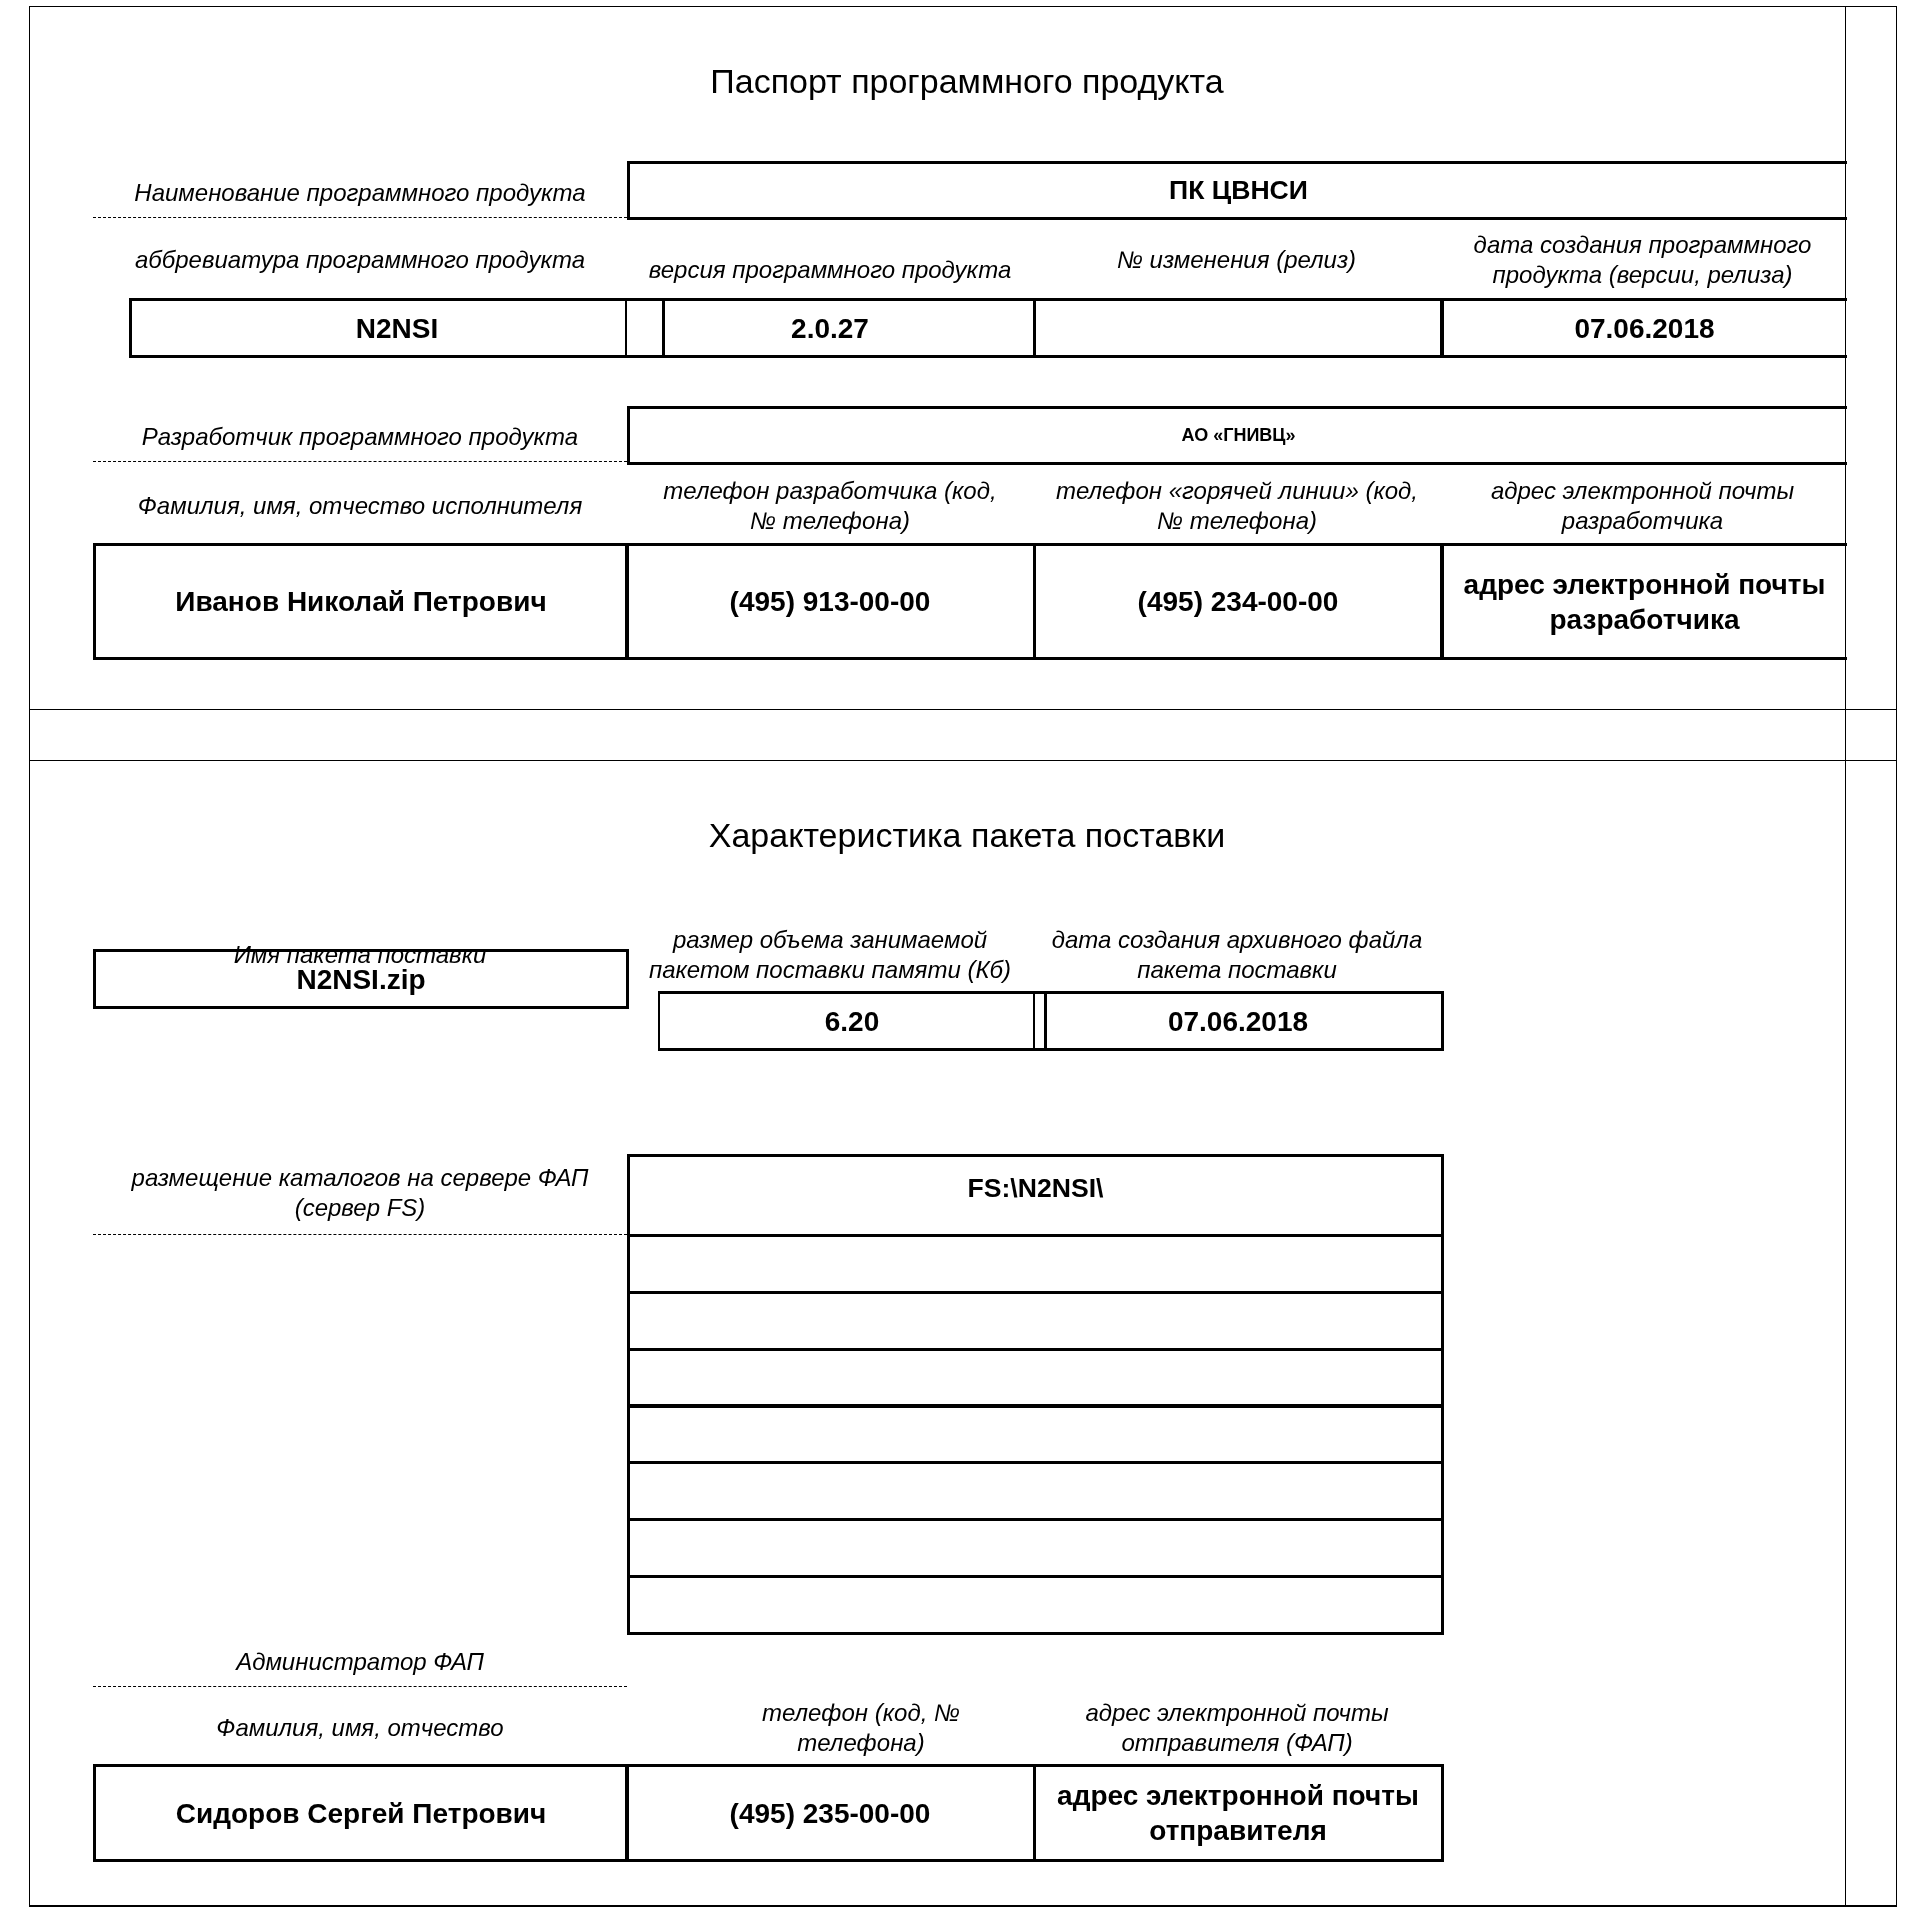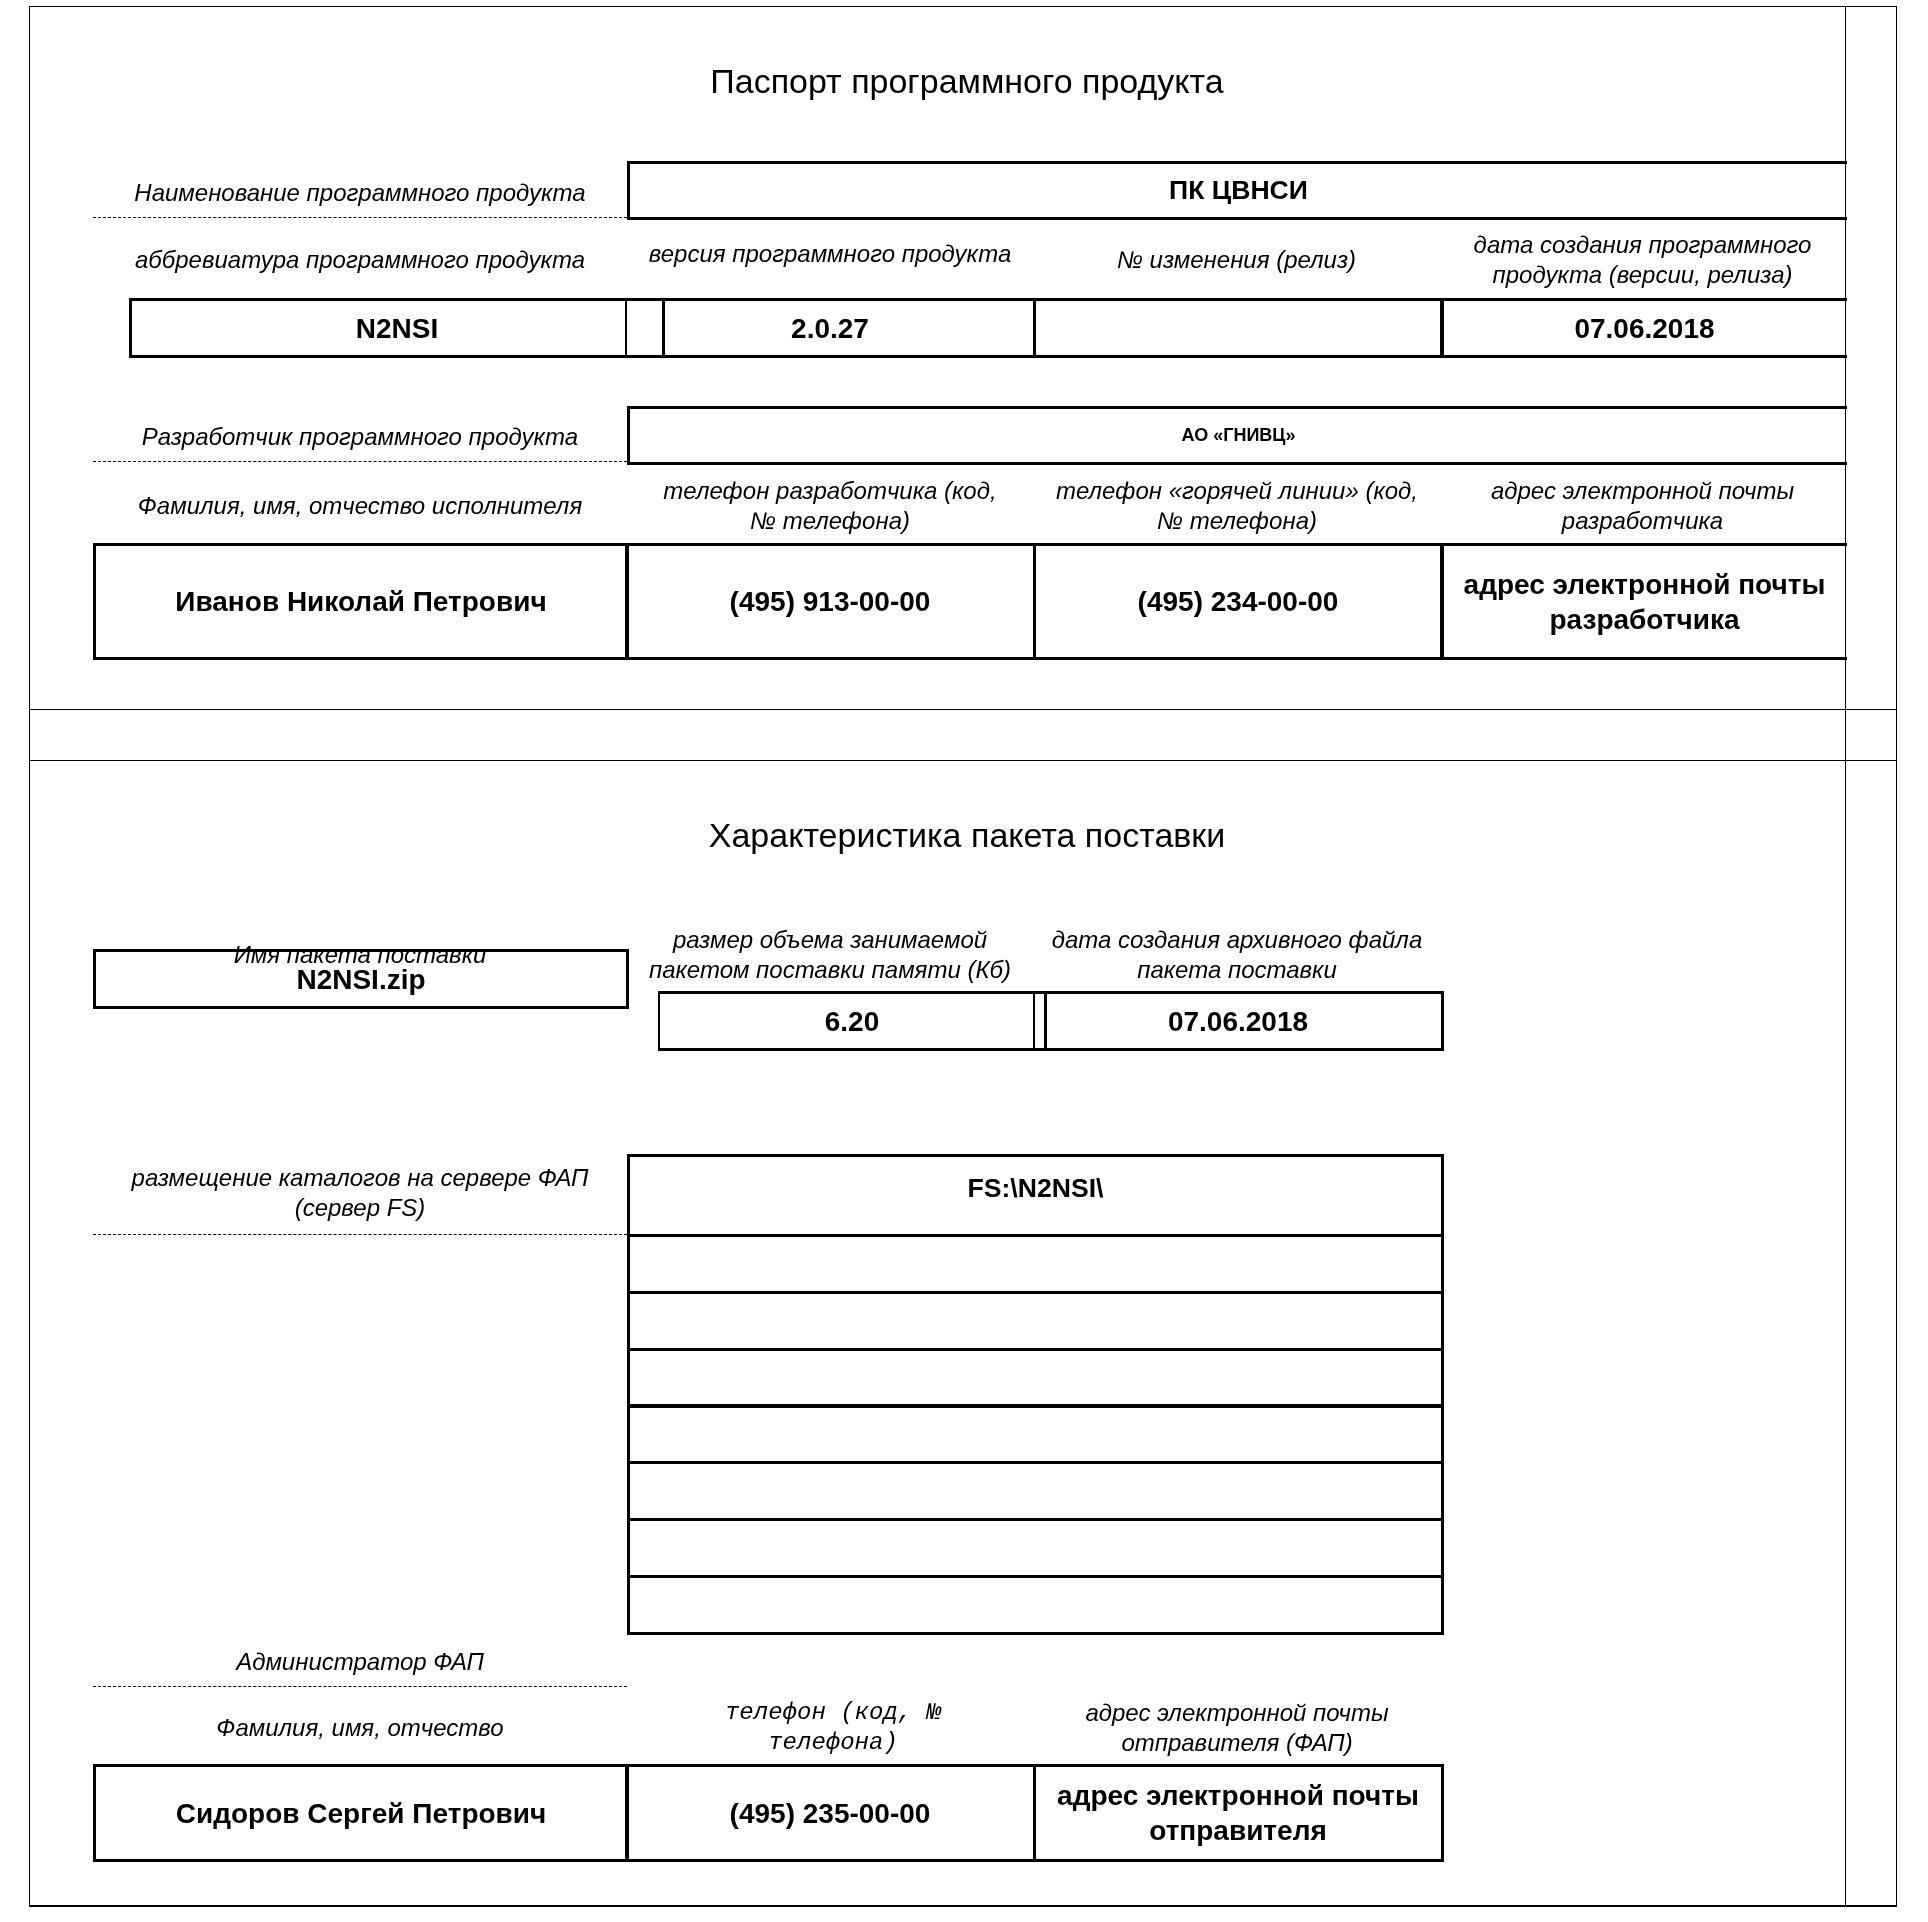--- a/index.html
+++ b/index.html
@@ -25,21 +25,21 @@
 <div class="hline" style="left:29px;top:709px;width:1868px;"></div>
 <div class="hline" style="left:29px;top:760px;width:1868px;"></div>
 
 <div class="title" style="left:621px;top:62px;width:692px;">Паспорт программного продукта</div>
 
 <div class="lbl" style="left:93px;top:173px;width:534px;height:40px;">Наименование программного продукта</div>
 <div class="dash" style="left:93px;top:217px;width:534px;"></div>
 <div class="cell" style="left:627px;top:161px;width:1220px;height:59px;font-size:26.6px;border-right:none;">ПК ЦВНСИ</div>
 
 <div class="lbl" style="left:93px;top:229px;width:534px;height:62px;">аббревиатура программного продукта</div>
-<div class="lbl" style="left:627px;top:223px;width:406px;height:62px;text-align:right;">версия программного продукта</div>
+<div class="lbl" style="left:627px;top:239px;width:406px;height:62px;text-align:right;">версия программного продукта</div>
 <div class="lbl" style="left:1033px;top:229px;width:407px;height:62px;">№ изменения (релиз)</div>
 <div class="lbl" style="left:1440px;top:229px;width:405px;height:62px;">дата создания программного продукта (версии, релиза)</div>
 
 <div class="cell" style="left:93px;top:298px;width:536px;height:60px;margin-left:36px;">N2NSI</div>
 <div class="cell" style="left:625px;top:298px;width:411px;height:60px;border-left-width:2.7px;">2.0.27</div>
 <div class="cell" style="left:1033px;top:298px;width:411px;height:60px;border-left-width:2.7px;"></div>
 <div class="cell" style="left:1440px;top:298px;width:407px;height:60px;border-left-width:2.7px;border-right:none;">07.06.2018</div>
 
 <div class="lbl" style="left:93px;top:417px;width:534px;height:40px;">Разработчик программного продукта</div>
 <div class="dash" style="left:93px;top:461px;width:534px;"></div>
@@ -74,19 +74,19 @@
 <div class="cell" style="left:627px;top:1348px;width:817px;height:60px;"></div>
 <div class="cell" style="left:627px;top:1404px;width:817px;height:60px;"></div>
 <div class="cell" style="left:627px;top:1461px;width:817px;height:60px;"></div>
 <div class="cell" style="left:627px;top:1518px;width:817px;height:60px;"></div>
 <div class="cell" style="left:627px;top:1575px;width:817px;height:60px;"></div>
 
 <div class="lbl" style="left:93px;top:1642px;width:534px;height:40px;">Администратор ФАП</div>
 <div class="dash" style="left:93px;top:1686px;width:534px;"></div>
 
 <div class="lbl" style="left:93px;top:1695px;width:534px;height:66px;">Фамилия, имя, отчество</div>
-<div class="lbl" style="left:678px;top:1695px;width:310px;height:66px;font-family:Liberation Mono, monospace;">телефон (код, № телефона)</div>
+<div class="lbl" style="left:706px;top:1695px;width:310px;height:66px;">телефон (код, № телефона)</div>
 <div class="lbl" style="left:1051px;top:1695px;width:372px;height:66px;">адрес электронной почты отправителя (ФАП)</div>
 
 <div class="cell" style="left:93px;top:1764px;width:536px;height:98px;">Сидоров Сергей Петрович</div>
 <div class="cell" style="left:625px;top:1764px;width:411px;height:98px;border-left-width:2.7px;">(495) 235-00-00</div>
 <div class="cell" style="left:1033px;top:1764px;width:411px;height:98px;border-left-width:2.7px;padding:0 5px;">адрес электронной почты отправителя</div>
 
 
 </body></html>

